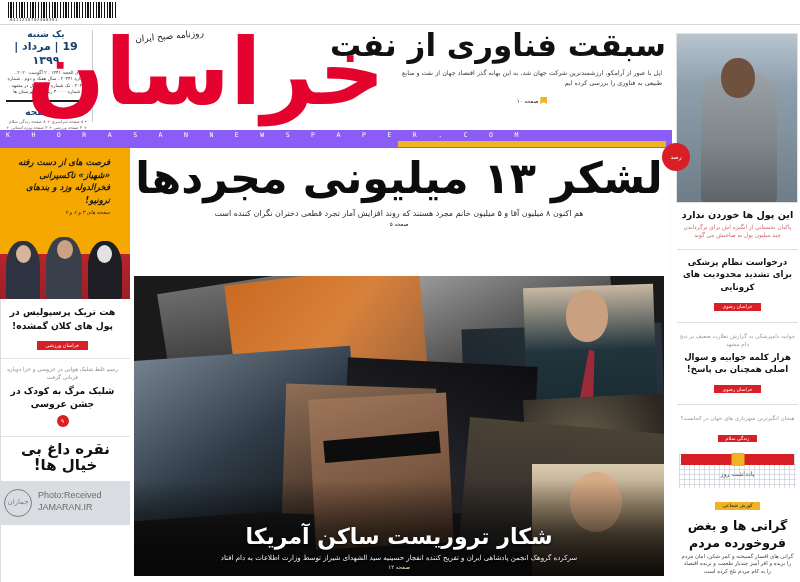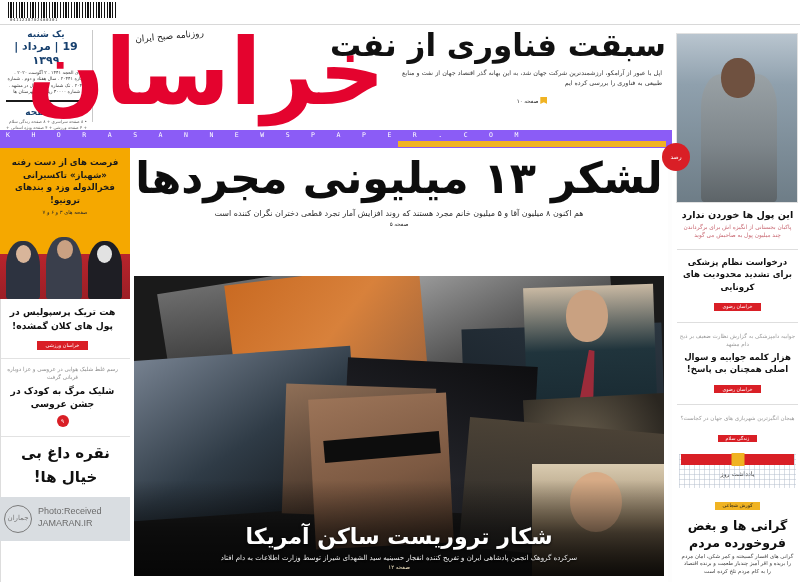--- a/index.html
+++ b/index.html
@@ -229,22 +229,23 @@
     width: 130px;
     height: 434px;
     background: #fff;
     border-left: 1px solid #ddd;
     direction: rtl;
   }
   .lc-yellow {
     position: relative;
     width: 130px;
     background: #f5a800;
-    padding: 8px 6px 6px 6px;
-    text-align: center;
+    padding: 8px 20px 6px 6px;
+    text-align: right;
+    font-style: italic;
   }
   .lc-yellow-t {
     font-size: 8.6px;
     line-height: 12.5px;
     font-weight: 700;
     color: #1a1a1a;
     direction: rtl;
   }
   .lc-yellow-tag {
     margin-top: 3px;
@@ -309,21 +310,21 @@
     border-radius: 50%;
     background: #d91f26;
     color: #fff;
     font-size: 5.5px;
     line-height: 12px;
     text-align: center;
     margin: 4px auto 4px auto;
   }
   .lc-big {
     font-size: 15px;
-    line-height: 24px;
+    line-height: 16px;
     font-weight: 700;
     color: #111;
     direction: rtl;
     padding: 4px 4px 8px 4px;
     text-align: center;
   }
   .lc-photobottom {
     position: relative;
     width: 130px; height: 44px;
     background: #d9dde1;

